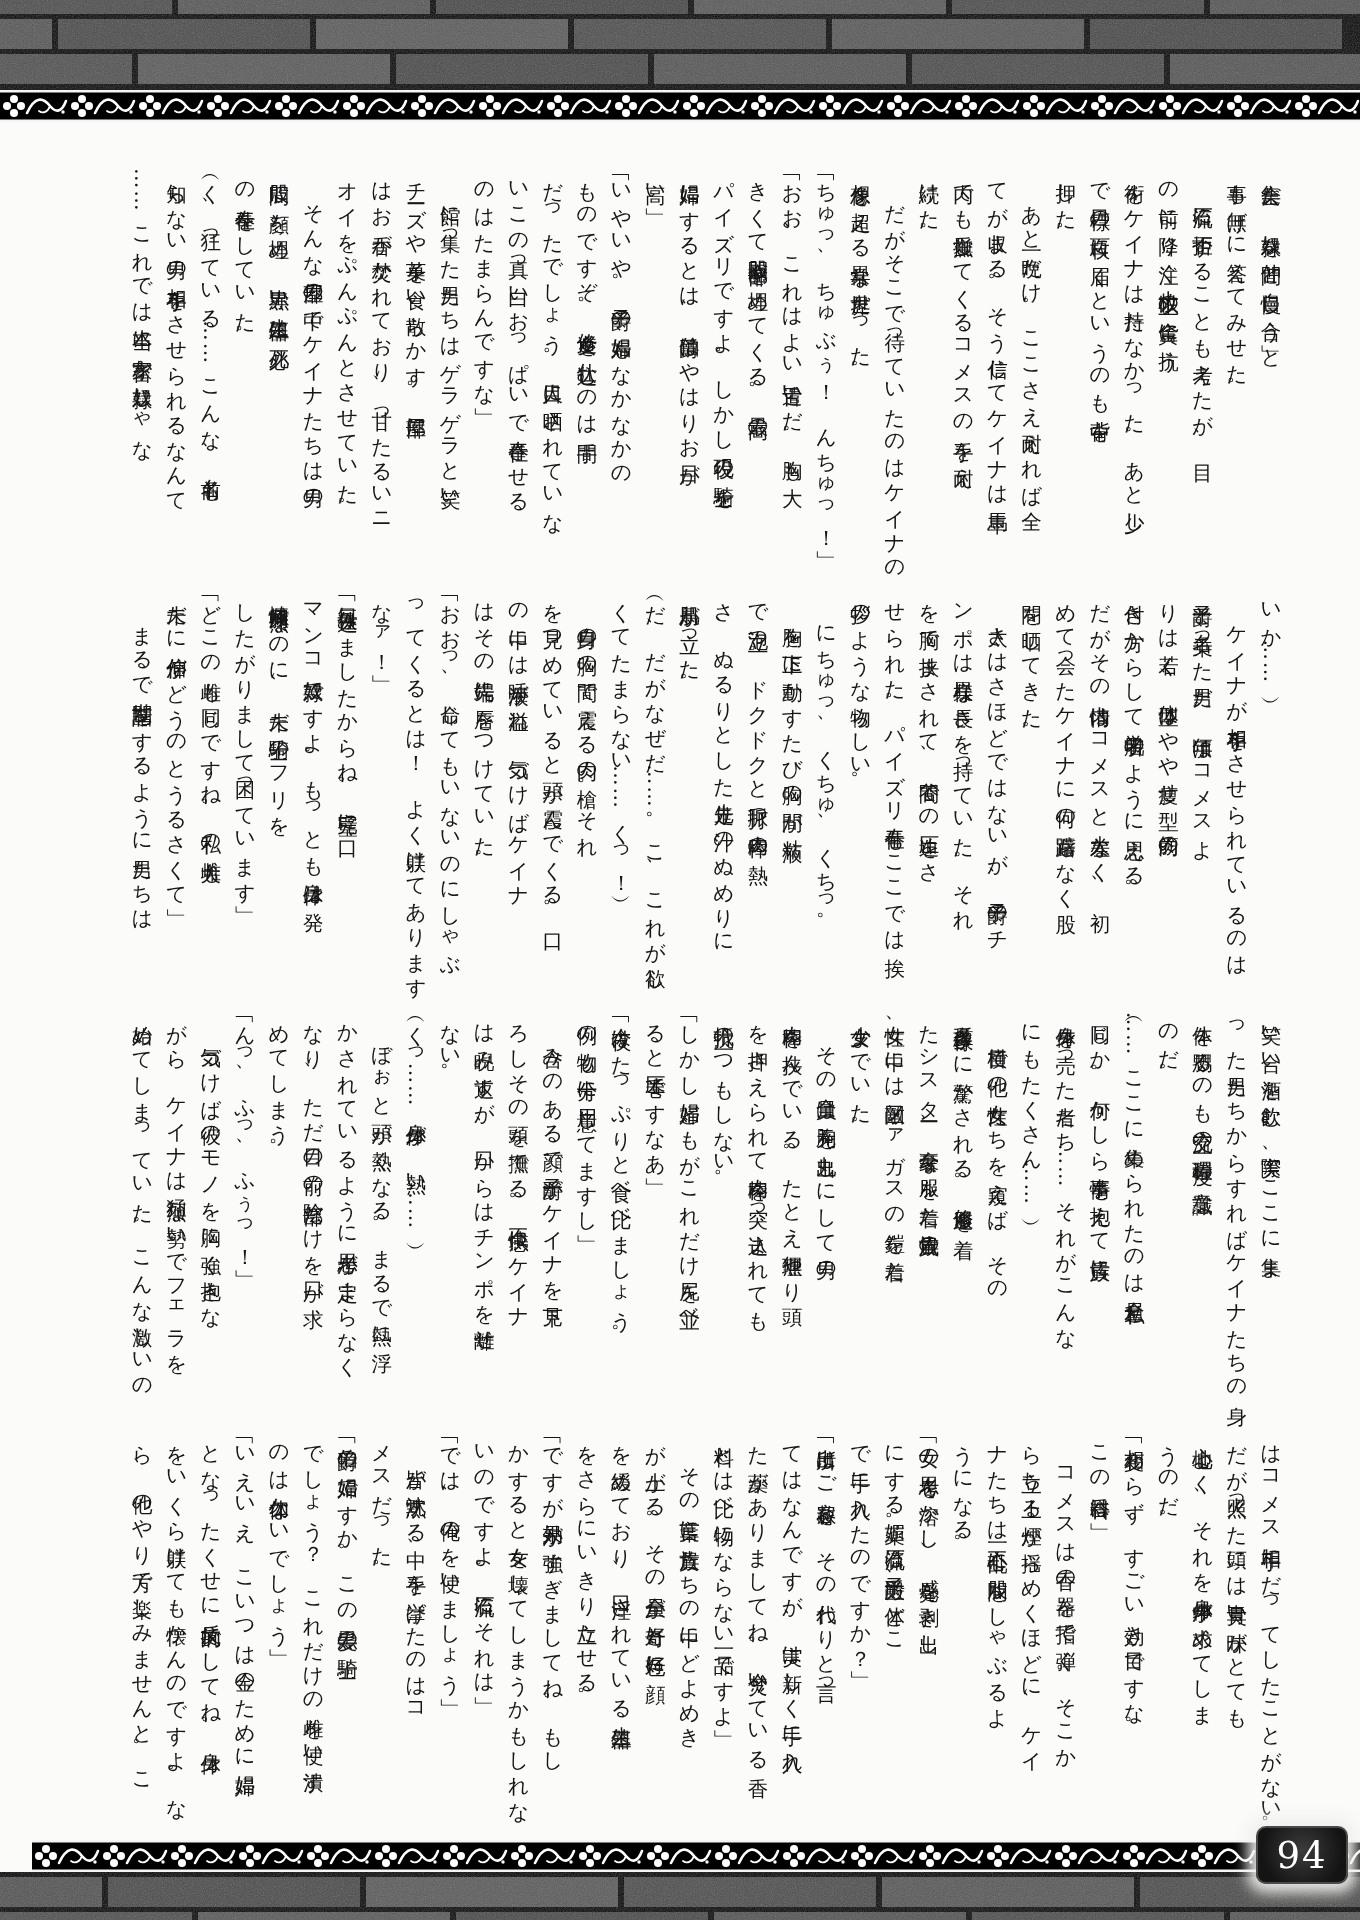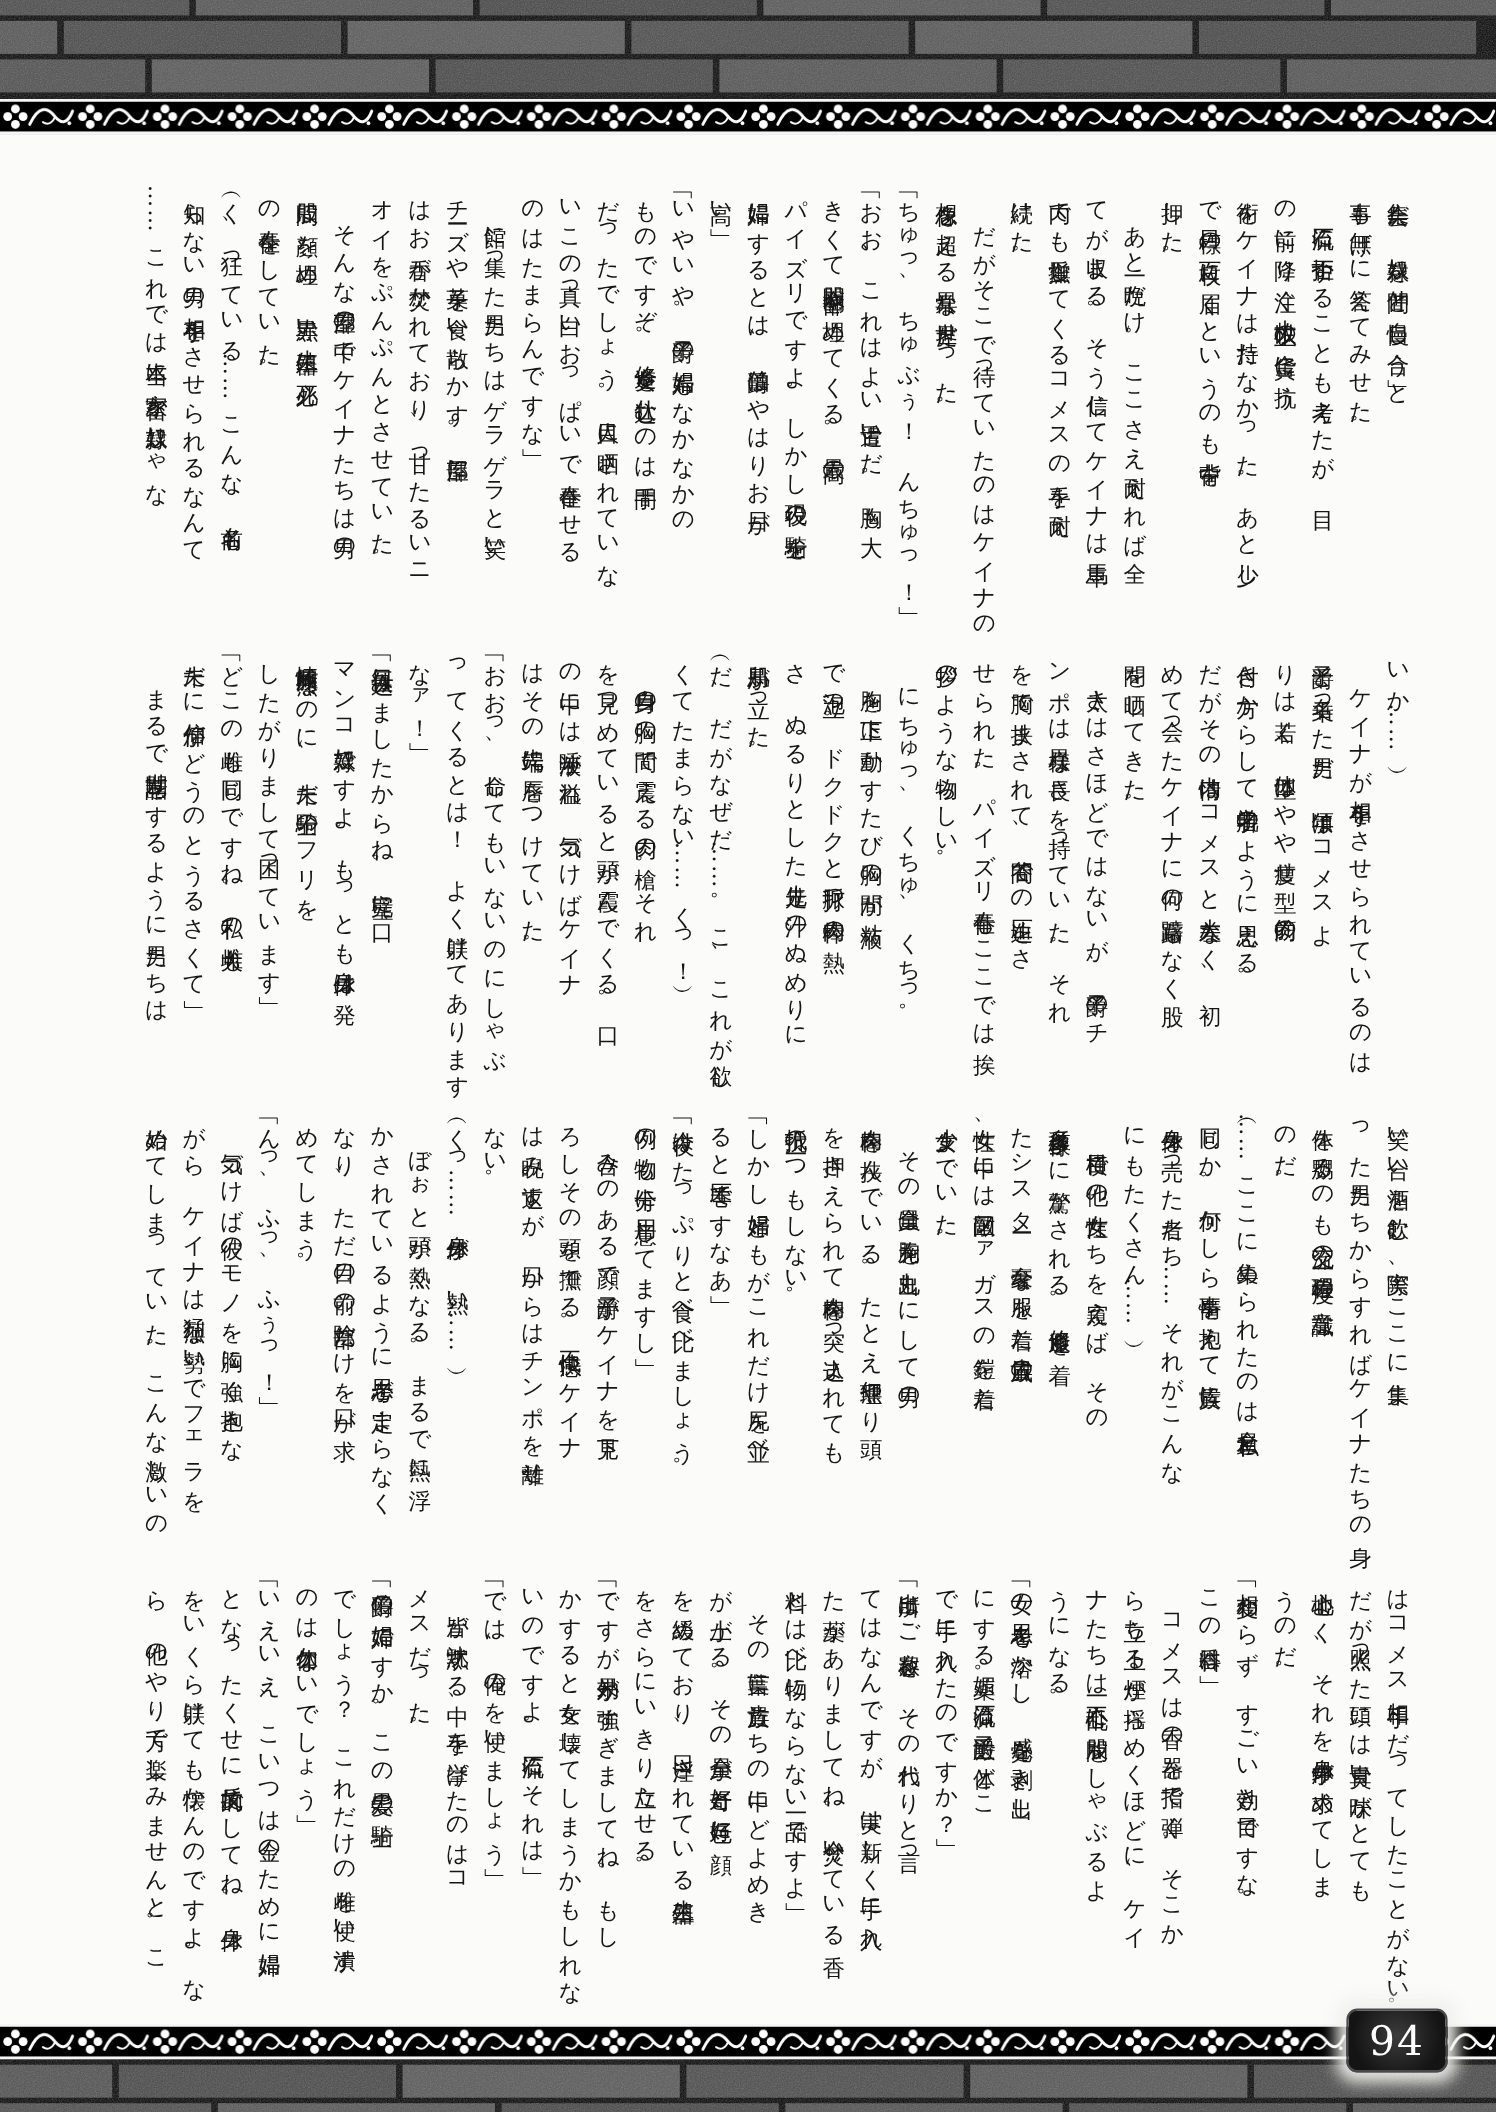--- a/index.html
+++ b/index.html
@@ -5,21 +5,21 @@
   html,body { margin:0; padding:0; background:#dcdcdc; }
   .page {
     position:relative; width:1360px; height:1920px; margin:0 auto;
     background:#fbfbf9; overflow:hidden;
     font-family:"DejaVu Serif","Liberation Serif",serif;
   }
   .wall, .ornament { display:block; }
   .wall svg, .ornament svg { display:block; }
   .top-wall { position:absolute; top:0; left:0; }
   .top-ornament { position:absolute; top:90px; left:0; }
-  .bottom-ornament { position:absolute; top:1840px; left:0; width:1145px; }
+  .bottom-ornament { position:absolute; top:1840px; left:0; width:1145px;padding-left:32px; }
   .bottom-wall { position:absolute; top:1872px; left:0; }
   .content {
     position:absolute; top:122px; left:0; width:1360px; box-sizing:border-box;
     padding:46px 72px 0 0;
     display:flex; flex-direction:column; align-items:flex-end;
   }
   .band {
     writing-mode:vertical-rl; text-orientation:mixed;
     height:386px;
     font-size:20.5px; letter-spacing:1.8px; color:#161616;

